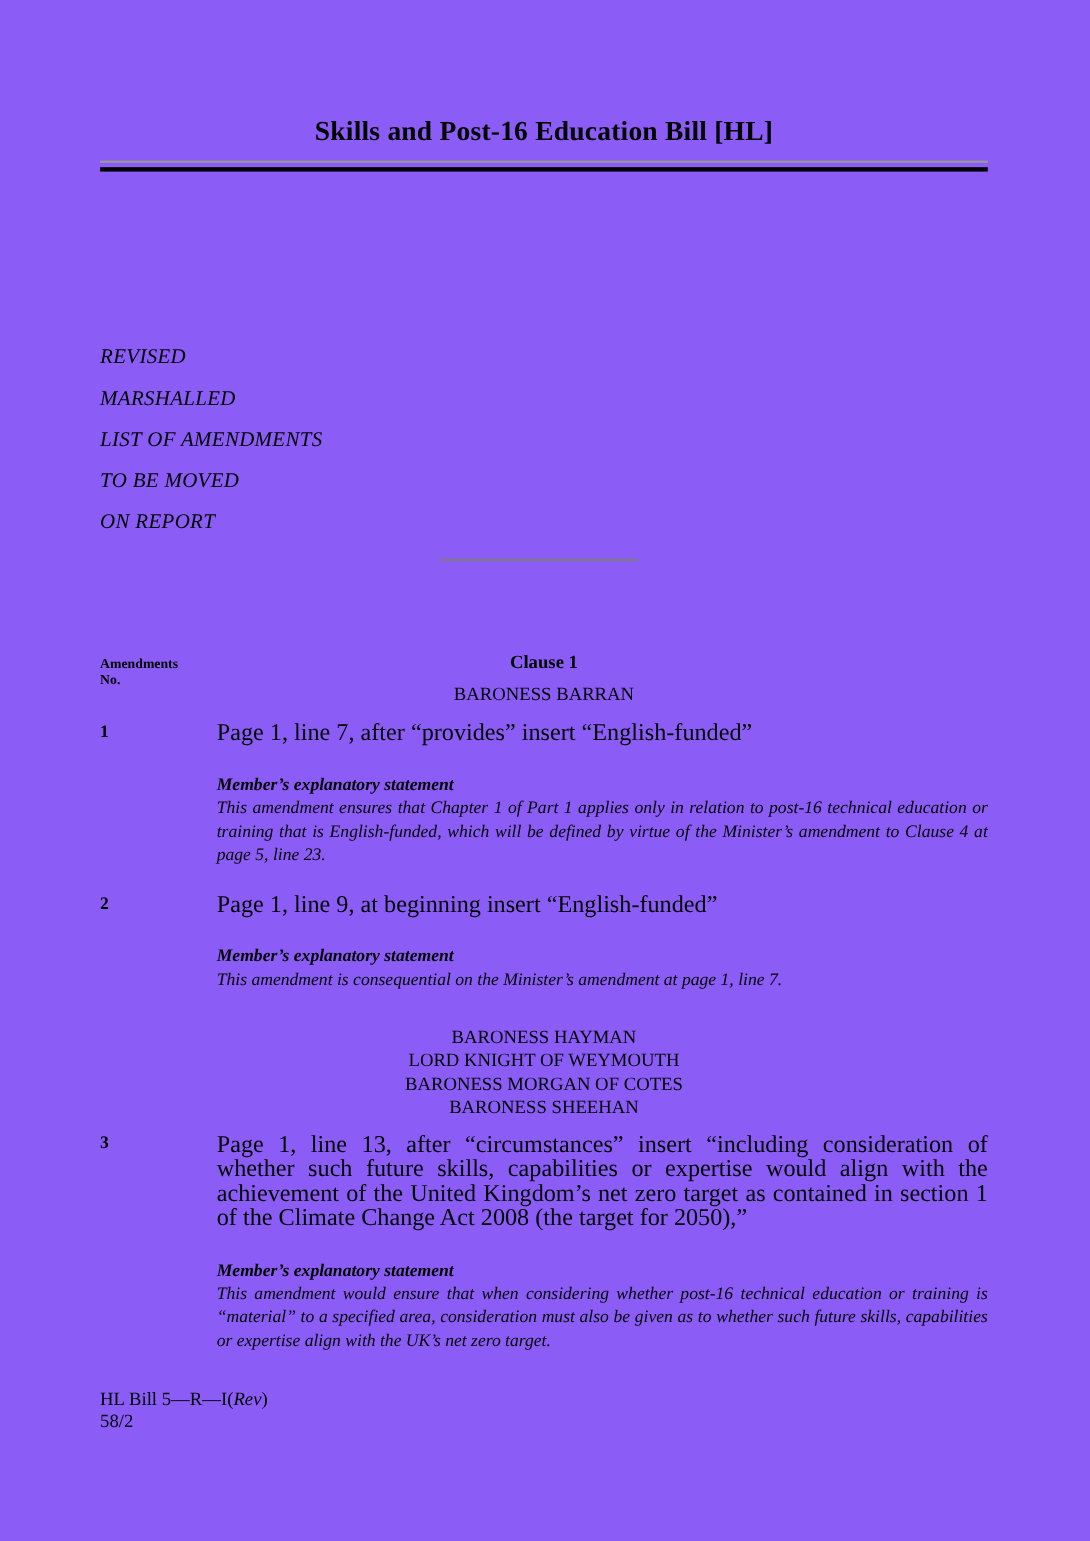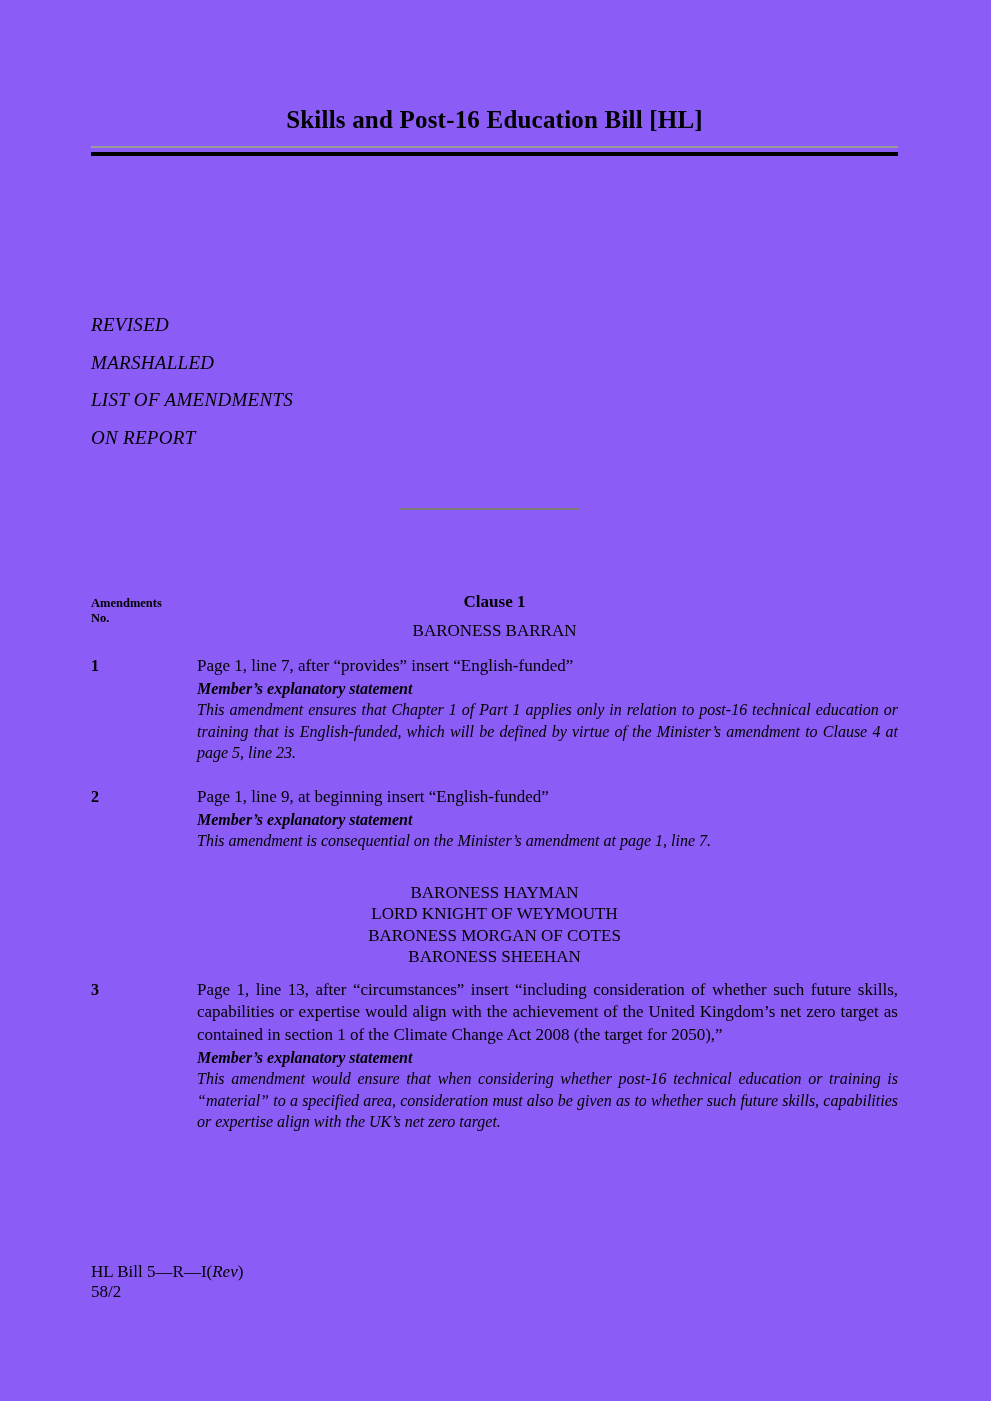--- a/index.html
+++ b/index.html
@@ -126,28 +126,28 @@
   .amd-num {
     position: absolute;
     left: 0;
     top: 0;
     width: 90px;
     font-size: 16px;
     font-weight: bold;
     line-height: 22.5px;
   }
   .amd-body {
-    font-size: 17px;
+    font-size: 22px;
     line-height: 22.5px;
     text-align: justify;
     text-justify: inter-word;
   }
 
   .statement {
-    margin-top: 1px;
+    margin-top: 26px;
   }
   .statement-title {
     font-size: 16px;
     font-weight: bold;
     font-style: italic;
     line-height: 21px;
   }
   .statement-body {
     font-size: 16px;
     font-style: italic;
@@ -178,20 +178,21 @@
 <div class="page">
 
   <div class="doc-title">Skills and Post-16 Education Bill [HL]</div>
   <div class="rule-thin"></div>
   <div class="rule-thick"></div>
 
   <div class="headblock">
     <div class="hline">REVISED</div>
     <div class="hline">MARSHALLED</div>
     <div class="hline">LIST OF AMENDMENTS</div>
+    <div class="hline">TO BE MOVED</div>
     <div class="hline">ON REPORT</div>
   </div>
 
   <div class="divider"></div>
 
 
   <div class="col-label">
     <div>Amendments</div>
     <div>No.</div>
   </div>

